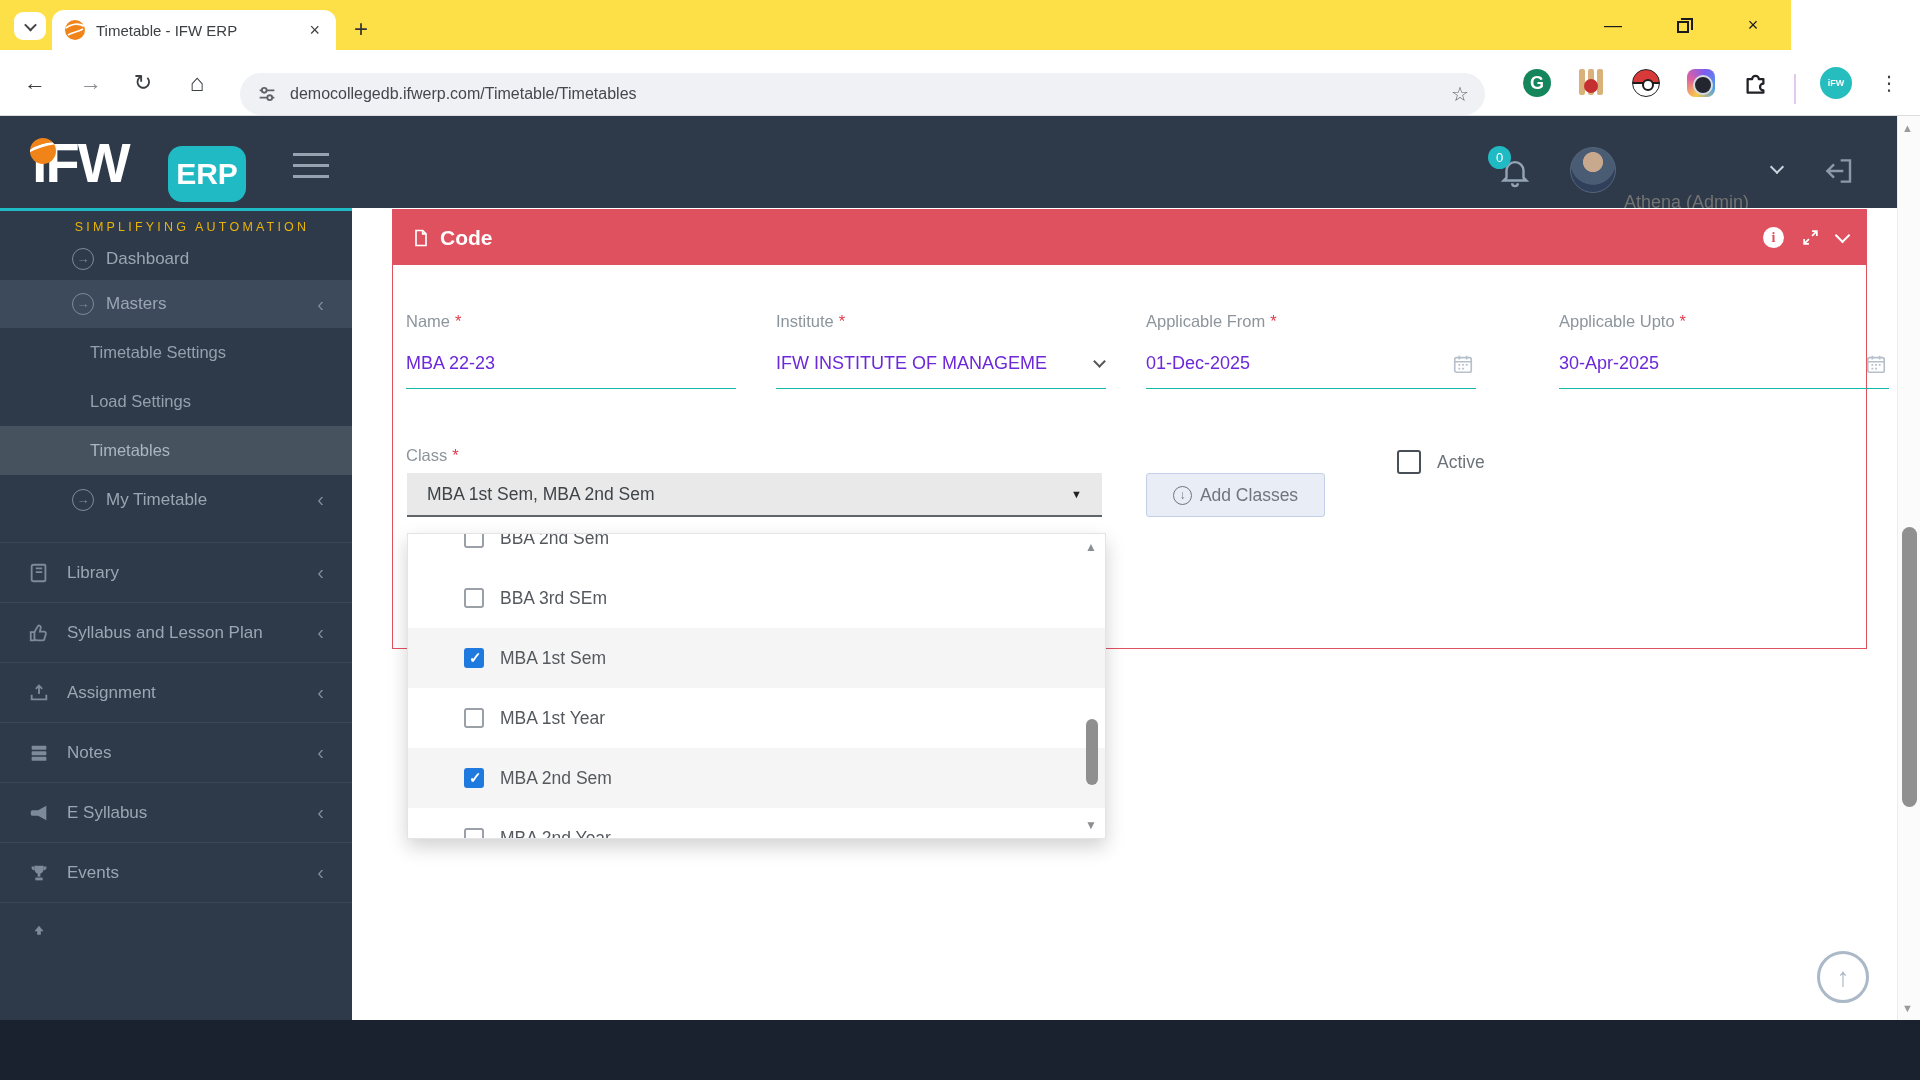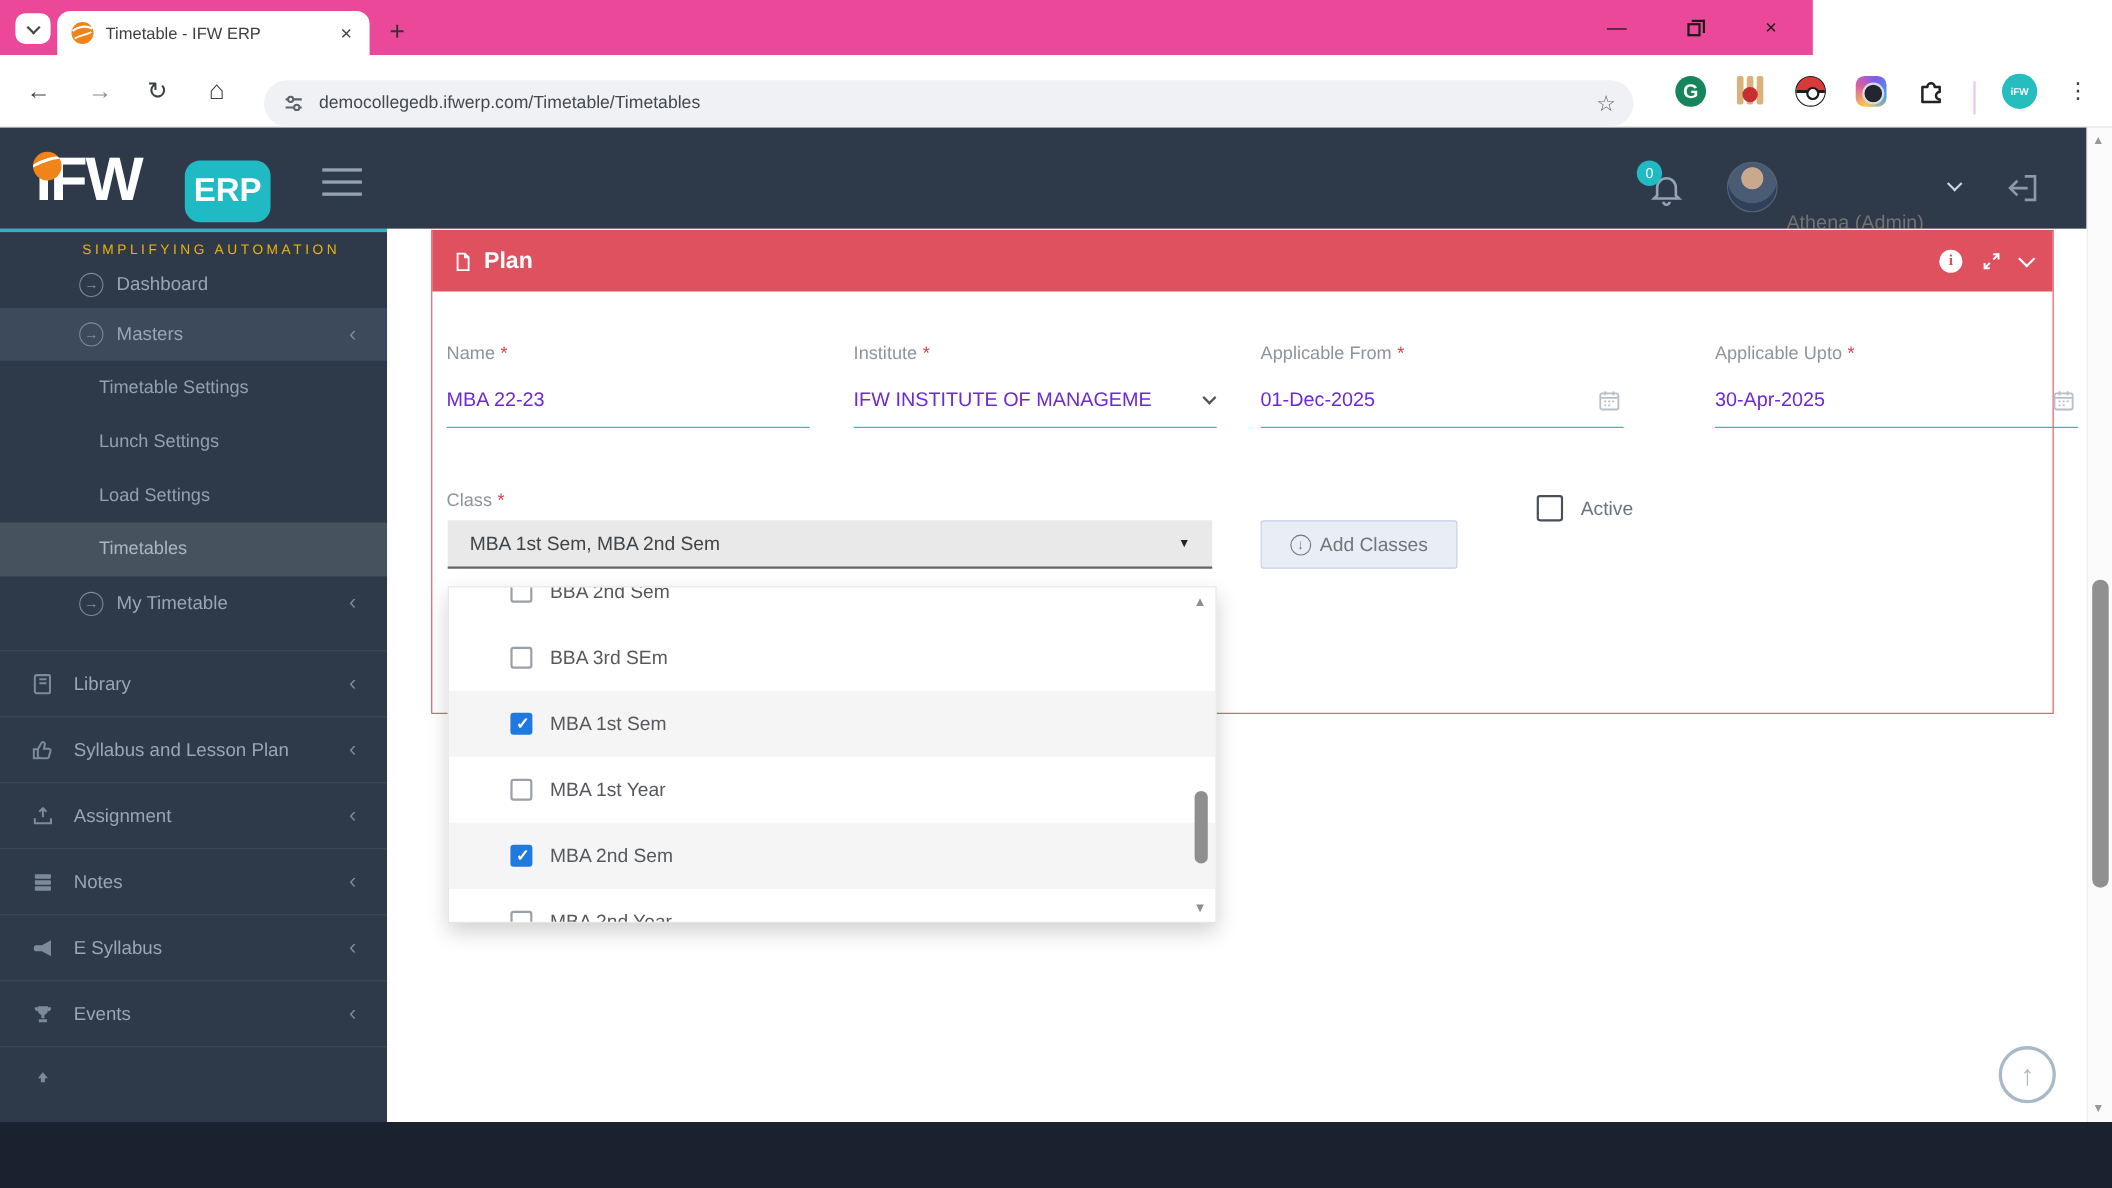--- a/index.html
+++ b/index.html
@@ -2,21 +2,21 @@
 <html><head>
 <meta charset="utf-8">
 <style>
   * { margin:0; padding:0; box-sizing:border-box; }
   html,body { width:1920px; height:1080px; overflow:hidden; font-family:"Liberation Sans",sans-serif; background:#fff; }
   .abs { position:absolute; }
   .screen { position:relative; width:1920px; height:1080px; overflow:hidden; }
   svg { display:block; }
 
   
-  .titlebar { left:0; top:0; width:1648px; height:50px; background:#ec4899; }
+  .titlebar { left:0; top:0; width:1791px; height:50px; background:#fde047; }
   .tab-search { left:14px; top:12px; width:32px; height:28px; background:#fff; border-radius:9px; display:flex; align-items:center; justify-content:center; }
   .chev-dn { width:9px; height:9px; border-left:2px solid #444; border-bottom:2px solid #444; transform:rotate(-45deg) translate(1px,-1px); }
   .tab { left:52px; top:10px; width:284px; height:40px; background:#fff; border-radius:12px 12px 0 0; display:flex; align-items:center; padding:0 12px; }
   .tab-title { font-size:15px; color:#3d4043; flex:1; margin-left:10px; white-space:nowrap; overflow:hidden; }
   .tab-close { font-size:18px; color:#444; padding:0 4px; }
   .newtab { left:346px; top:14px; width:30px; height:30px; font-size:24px; color:#333; text-align:center; line-height:30px; }
   .win-controls { right:0; top:0; height:50px; display:flex; align-items:center; gap:30px; padding-right:18px; }
   .wc { width:40px; text-align:center; color:#1a1a1a; font-size:18px; }
   .restore-glyph { display:inline-block; width:12px; height:12px; border:2px solid #1a1a1a; position:relative; top:2px; }
   .restore-glyph::before { content:""; position:absolute; left:2px; top:-5px; width:10px; height:10px; border-top:2px solid #1a1a1a; border-right:2px solid #1a1a1a; }
@@ -245,23 +245,20 @@
     </div>
     <div class="mrow lvl1 hl">
       <span class="circ">→</span>
       <span>Masters</span>
       <span class="chevL">‹</span>
     </div>
     <div class="mrow sub">
         <span>Timetable Settings</span>
       </div>
     <div class="mrow sub">
-        <span>Lunch Settings</span>
-      </div>
-    <div class="mrow sub">
         <span>Load Settings</span>
       </div>
     <div class="mrow sub active">
         <span>Timetables</span>
       </div>
     <div class="mrow lvl1" style="height:49px;">
       <span class="circ">→</span>
       <span>My Timetable</span>
       <span class="chevL">‹</span>
     </div>
@@ -325,21 +322,21 @@
   </div>
 
   <div class="abs main"></div>
 
   <div class="abs form-card">
     <div class="form-head">
       <svg width="20" height="20" viewBox="0 0 24 24" stroke="#fff" stroke-width="2" fill="none">
           <path d="M6 3h8l4 4v14H6z"></path>
           <path d="M14 3v4h4"></path>
         </svg>
-      <span class="form-title">Plan</span>
+      <span class="form-title">Code</span>
       <span class="fh-right">
         <span class="info-ic">i</span>
         <svg width="19" height="19" viewBox="0 0 24 24" stroke="#fff" stroke-width="2.2" fill="none">
             <path d="M14 4h6v6M20 4l-6 6M10 20H4v-6M4 20l6-6"></path>
           </svg>
         <span class="fh-caret"></span>
       </span>
     </div>
   </div>
 

